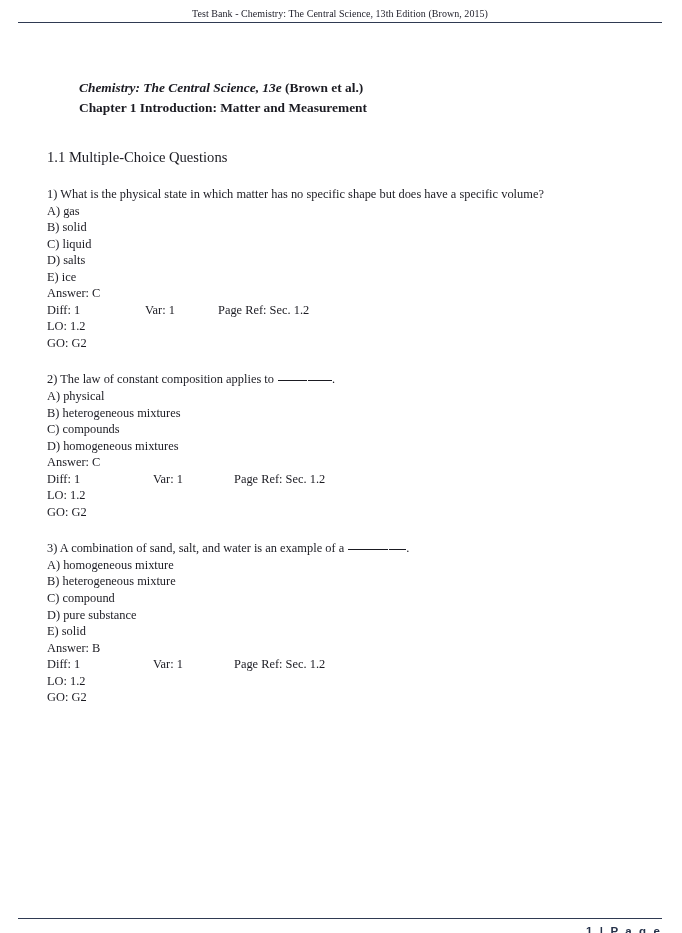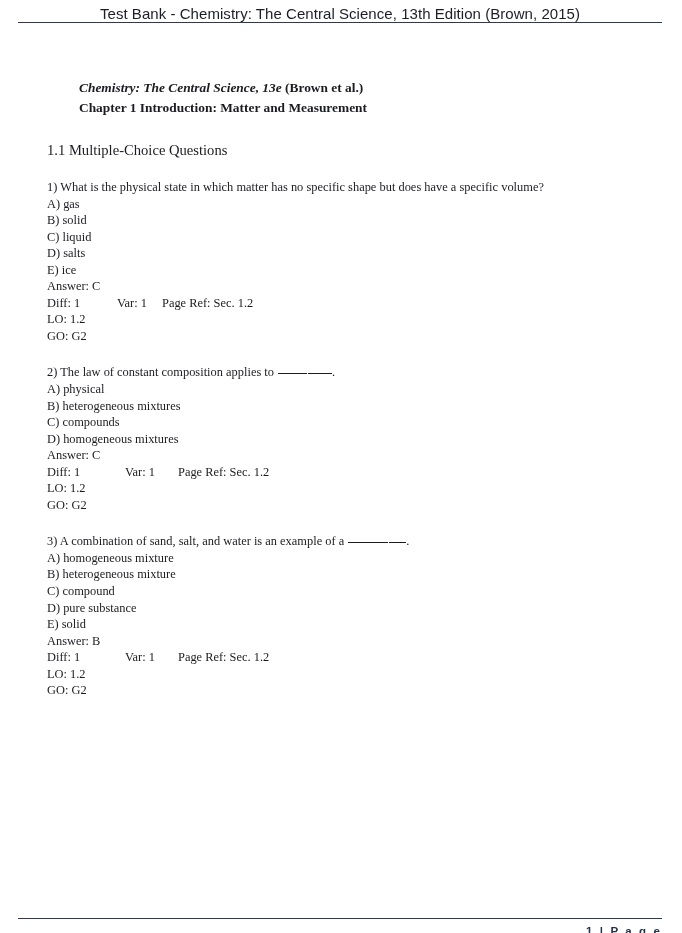--- a/index.html
+++ b/index.html
@@ -19,22 +19,22 @@
 
   
   .page-header {
     position: absolute;
     top: 7px;
     left: 18px;
     width: 644px;
     text-align: center;
   }
   .page-header .header-text {
-    font-family: Liberation Sans, sans-serif;
-    font-size: 15px;
+    font-family: Liberation Serif, serif;
+    font-size: 10px;
     line-height: 13px;
     color: #1d1d28;
     letter-spacing: 0.05px;
     display: block;
   }
   .rule {
     position: absolute;
     left: 18px;
     width: 644px;
     height: 0;
@@ -59,21 +59,21 @@
     margin-left: 32px;
   }
   .title-line .ital {
     font-style: italic;
   }
 
   .section-heading {
     font-size: 14.6px;
     line-height: 18px;
     font-weight: normal;
-    margin-top: 24px;
+    margin-top: 31px;
     white-space: nowrap;
   }
 
   .question-block {
     margin-top: 20px;
   }
   .question-block.first { }
 
   .qline {
     font-size: 12.4px;
@@ -91,20 +91,21 @@
   .blank.b-long  { width: 29px; }
   .blank.b-short { width: 24px; }
   .blank.b-xlong { width: 40px; }
   .blank.b-xshort{ width: 17px; }
 
   .meta-row {
     font-size: 12.4px;
     line-height: 16.55px;
     white-space: nowrap;
     display: flex;
+    gap: 28px;
   }
   .meta-row .cell-diff { width: 70px; flex: 0 0 auto; }
   .meta-row .cell-var  { width: 45px; flex: 0 0 auto; }
   .meta-row.wide .cell-diff { width: 78px; }
   .meta-row.wide .cell-var  { width: 53px; }
   .meta-row .cell-ref  { flex: 0 0 auto; }
 
   
   .page-footer {
     position: absolute;

